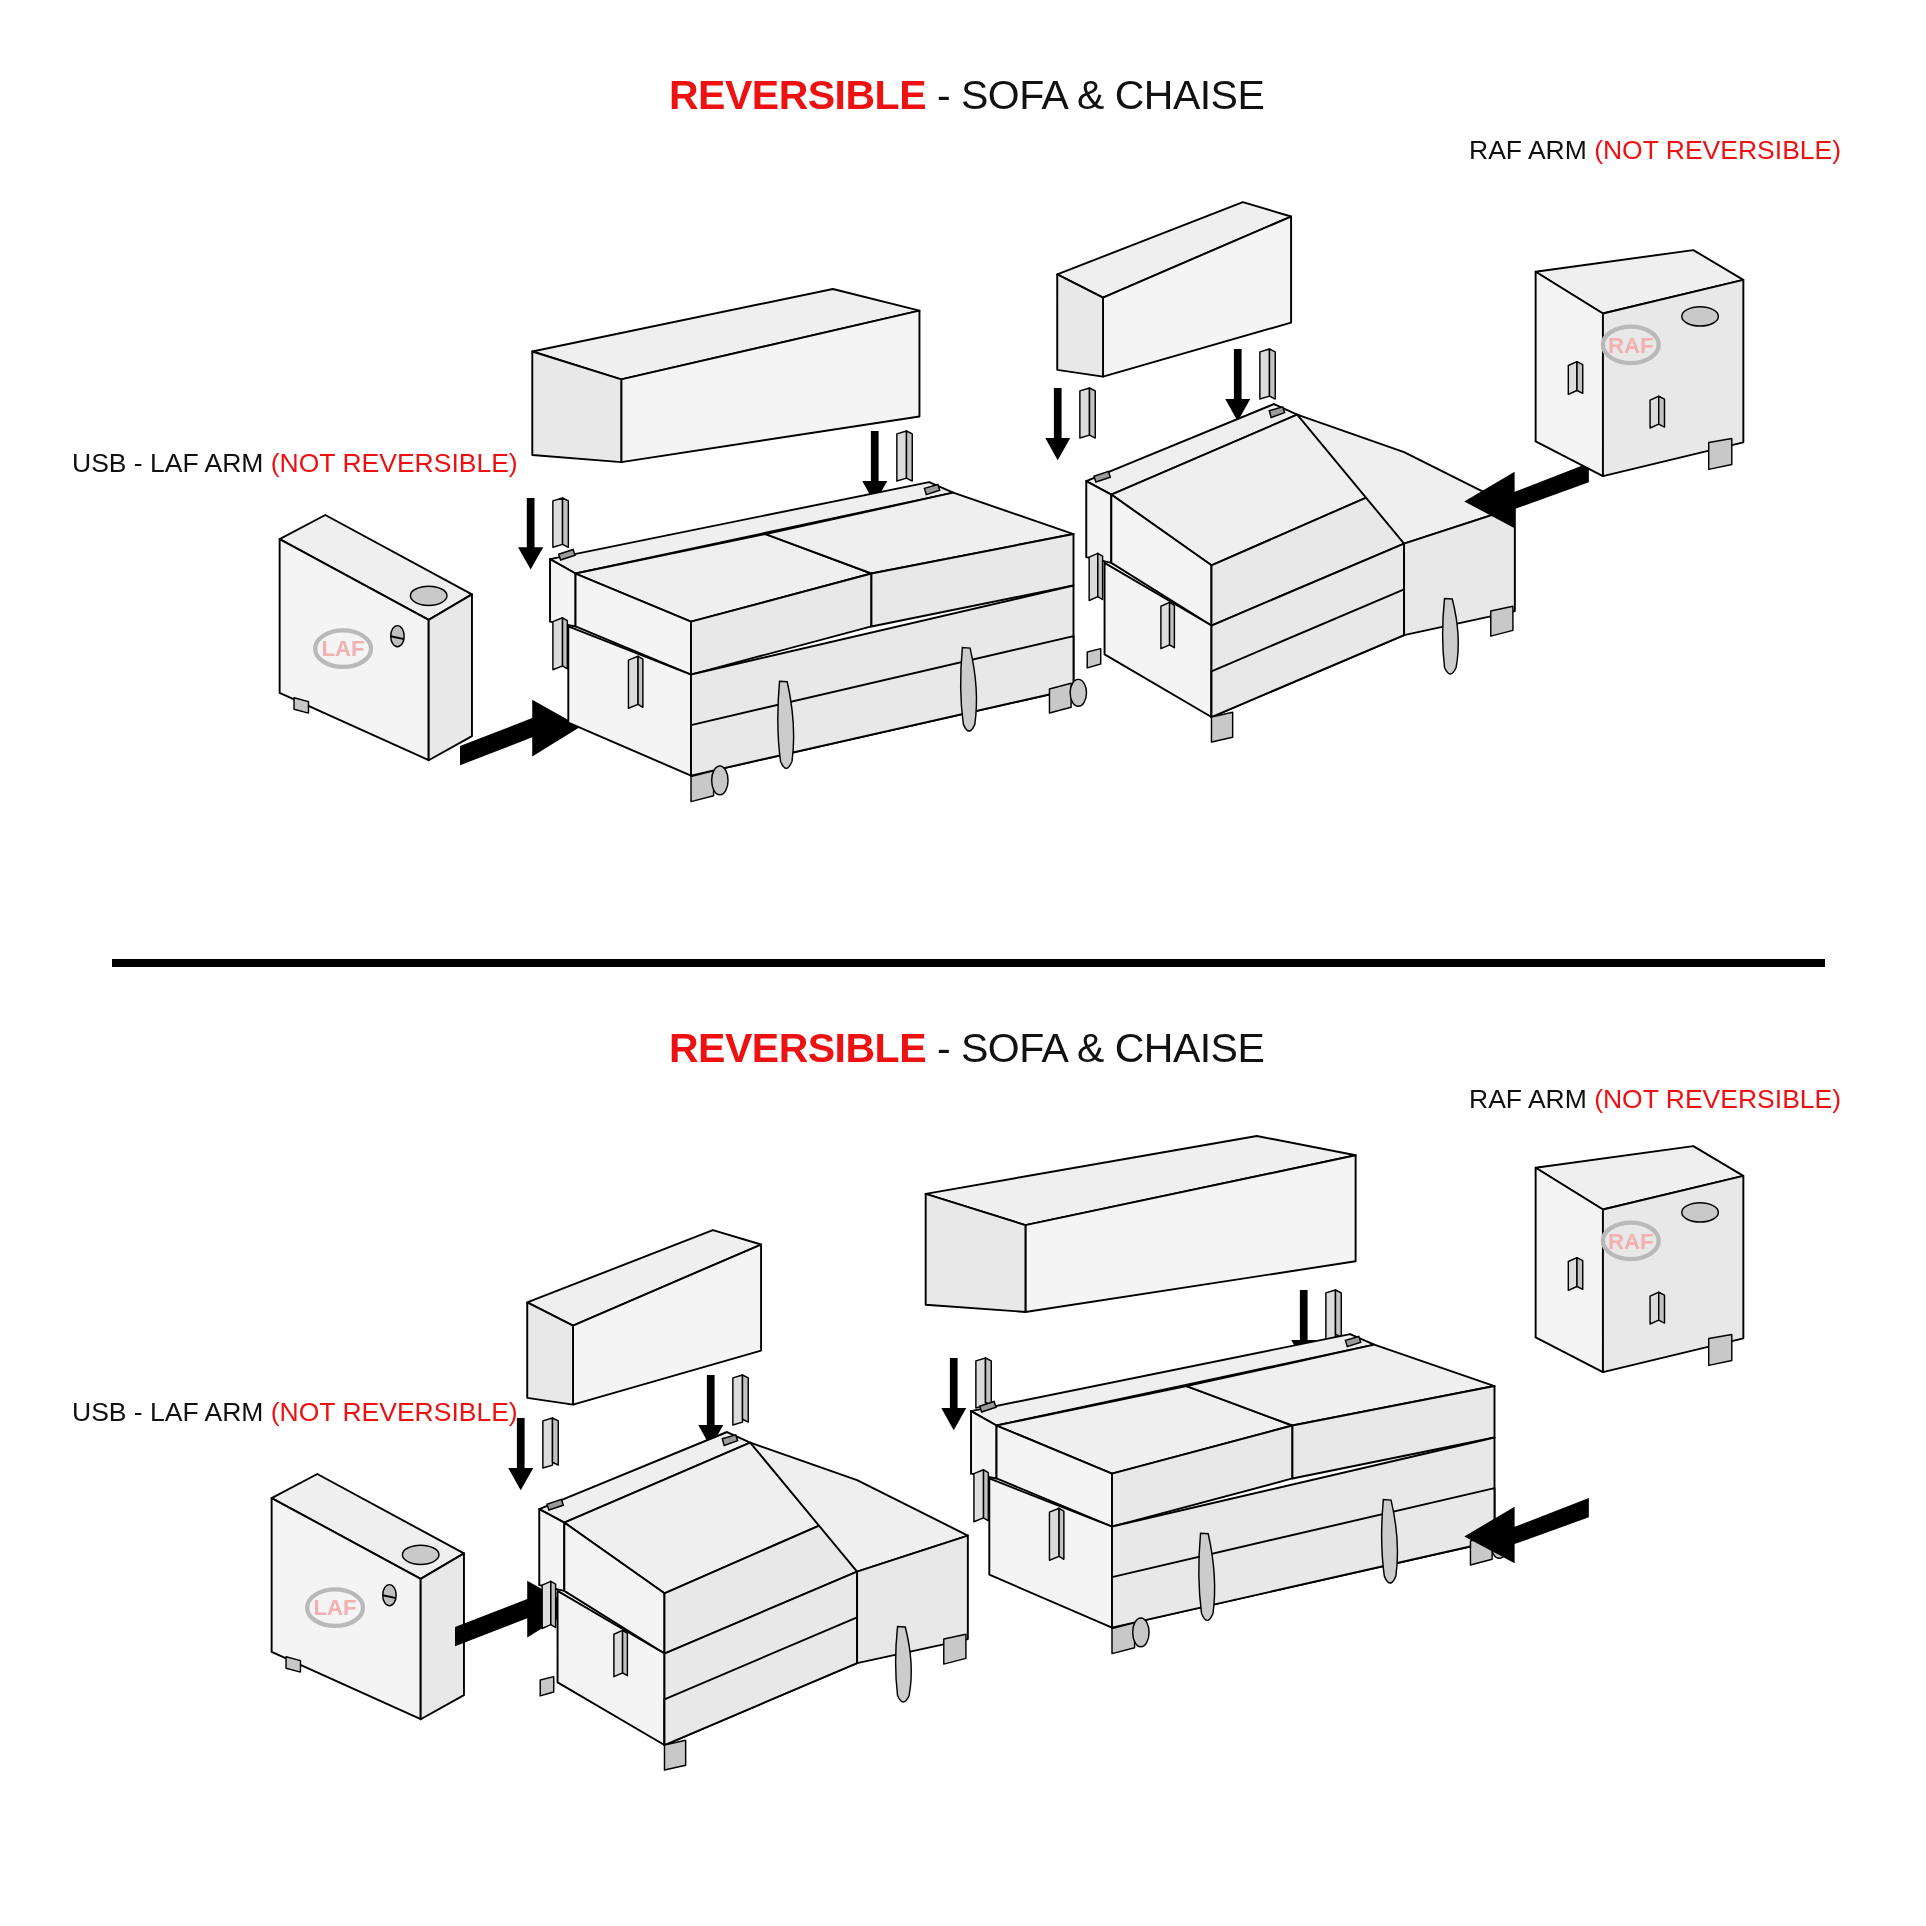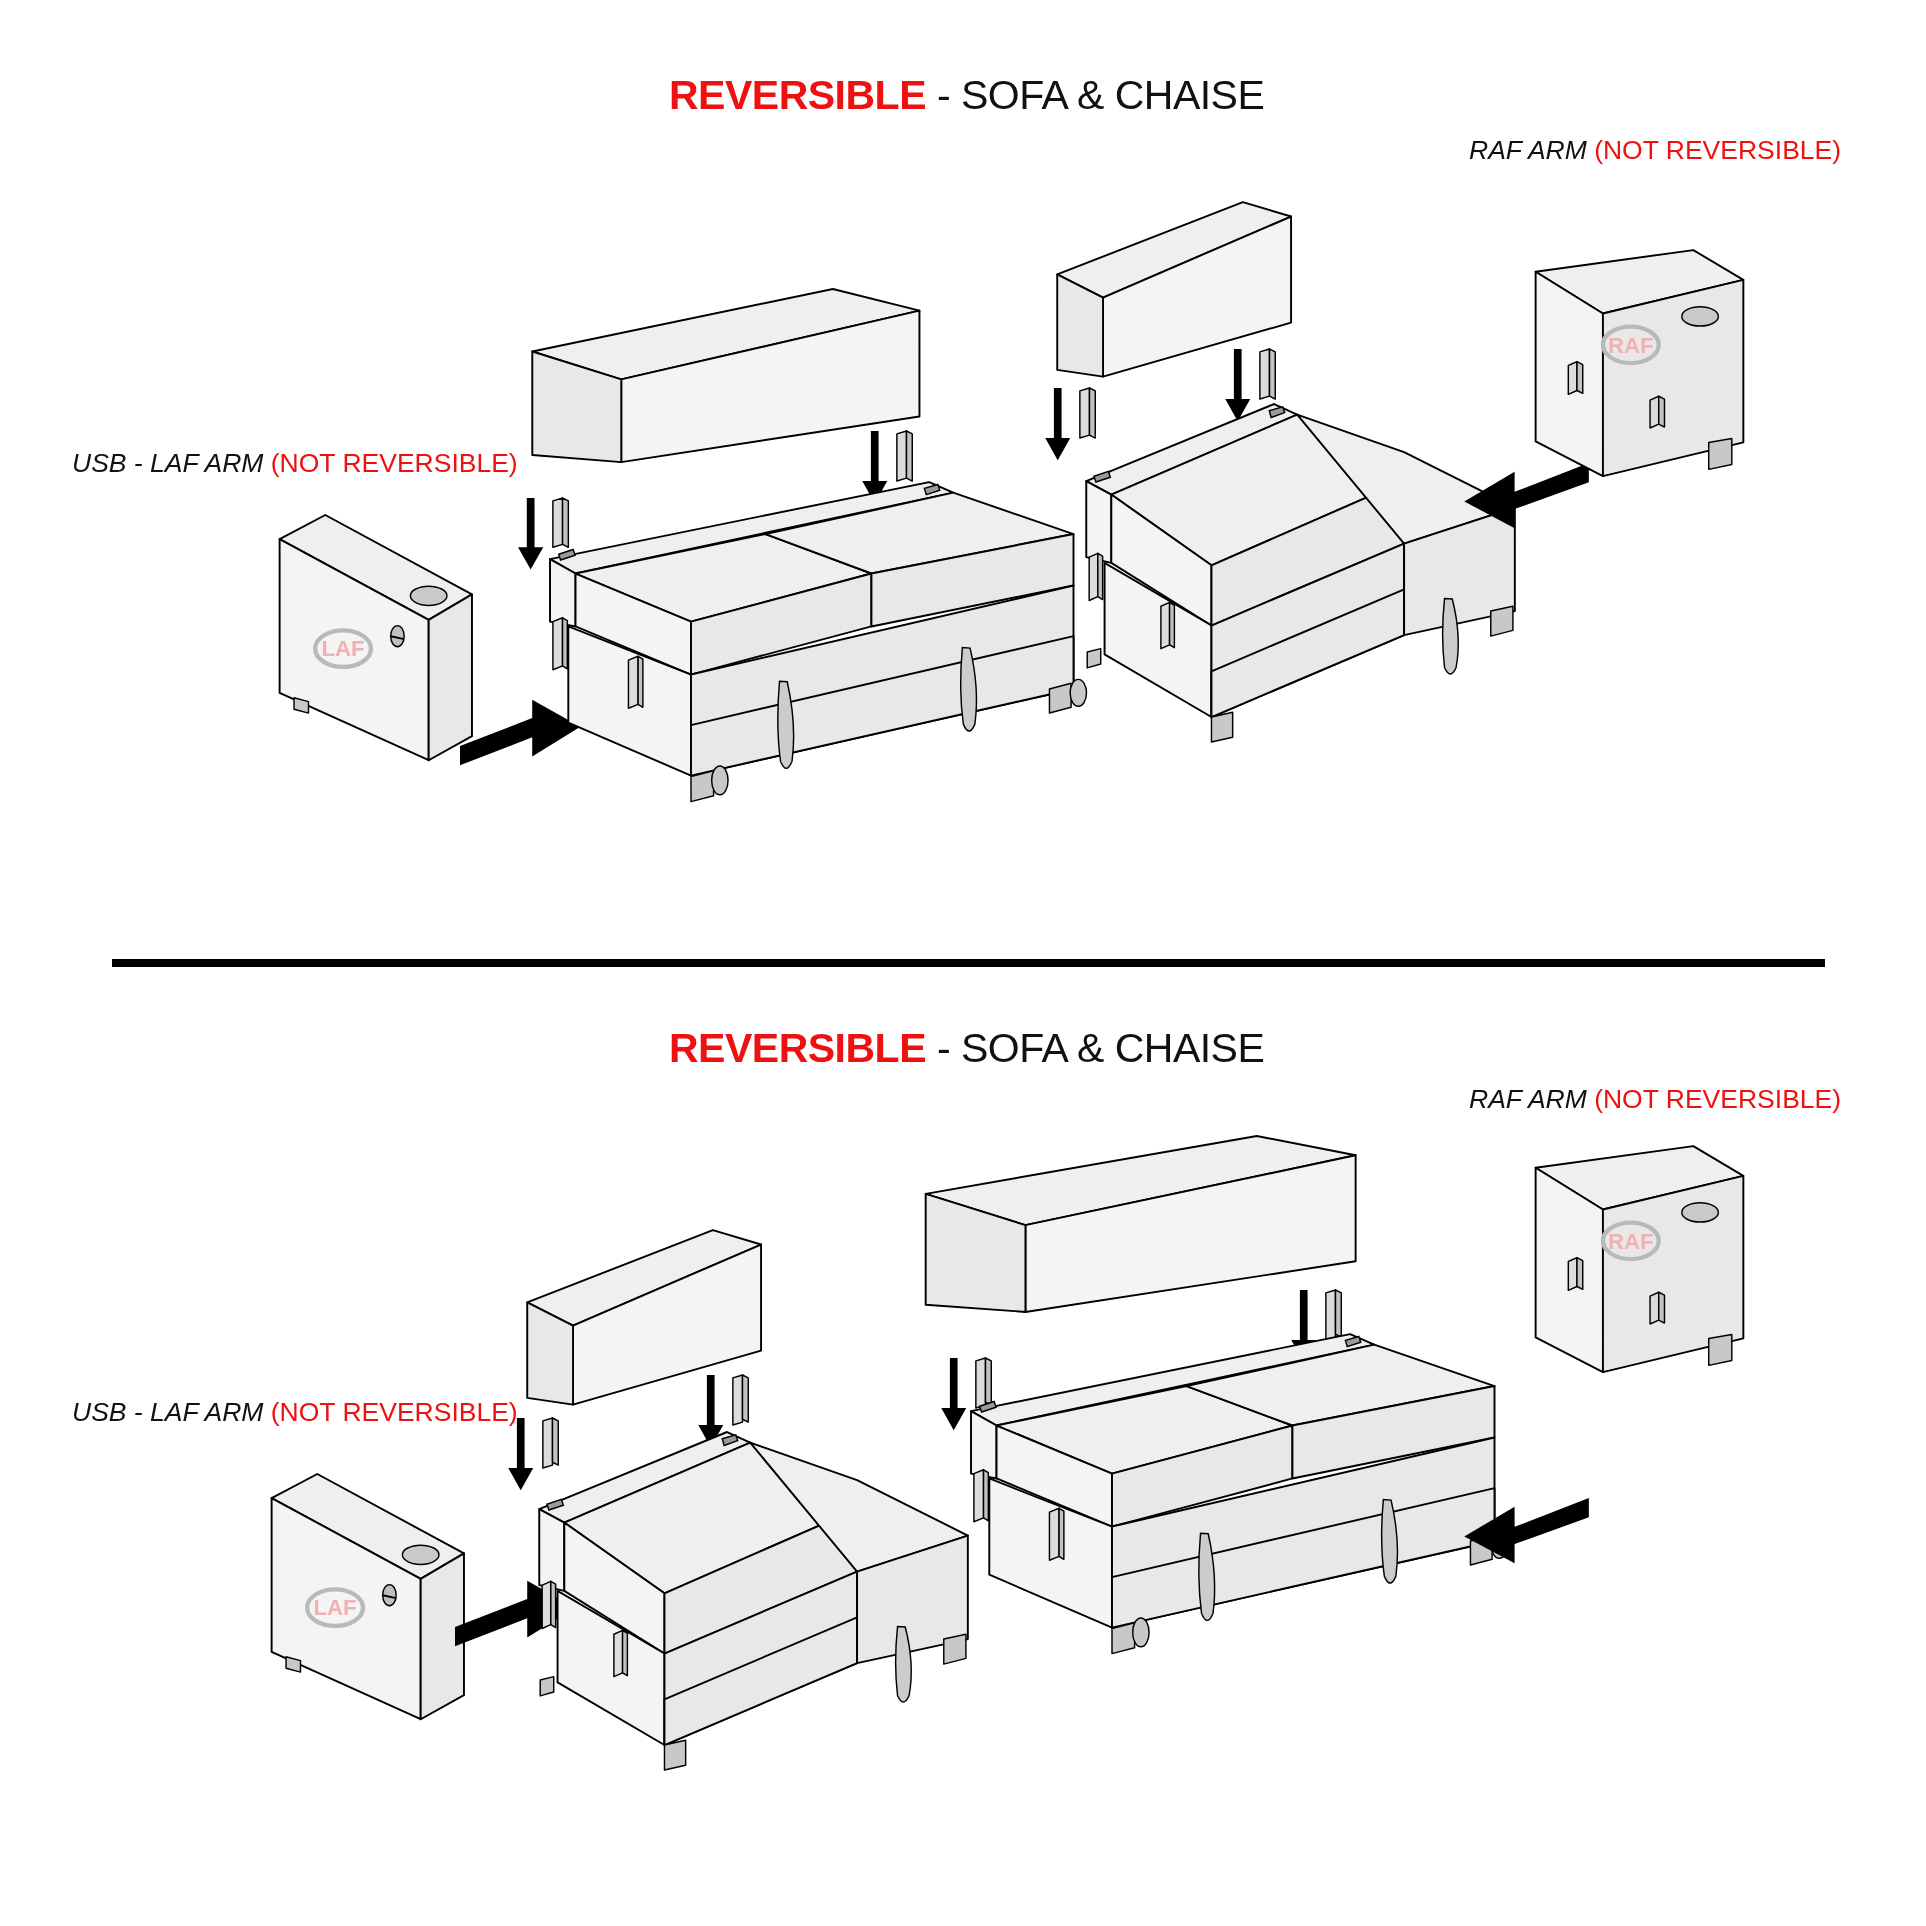--- a/index.html
+++ b/index.html
@@ -6,21 +6,21 @@
   body{width:1926px;height:1926px;position:relative;overflow:hidden;
        font-family:"Liberation Sans",sans-serif;}
   .panel{position:absolute;left:0;width:1926px;height:963px;text-align:center;}
   #panel-top{top:0;}
   #panel-bottom{top:963px;}
   .title{position:absolute;white-space:nowrap;font-weight:bold;
          font-size:41px;letter-spacing:-0.5px;line-height:1;}
   .title .red{color:#ee1111;font-weight:bold;}
   .title .blk{color:#111111;font-weight:normal;}
   .arm-label{position:absolute;white-space:nowrap;font-size:26.5px;line-height:1;}
-  .arm-label .blk{color:#111111;font-weight:normal;font-style:italic;}
+  .arm-label .blk{color:#111111;font-weight:normal;}
   .arm-label .red{color:#ee1111;font-weight:normal;}
   .divider{position:absolute;background:#000000;}
   svg{position:absolute;overflow:visible;}
   .pf{fill:#f4f4f4;stroke:#000000;stroke-width:4;stroke-linejoin:round;}
   .pf2{fill:#efefef;stroke:#000000;stroke-width:4;stroke-linejoin:round;}
   .pf3{fill:#e8e8e8;stroke:#000000;stroke-width:4;stroke-linejoin:round;}
   .leg{fill:#c8c8c8;stroke:#000000;stroke-width:3;stroke-linejoin:round;}
   .clip{fill:#c2c2c2;stroke:#000000;stroke-width:3;stroke-linejoin:round;}
   .clipL{fill:#dcdcdc;stroke:#000000;stroke-width:3;stroke-linejoin:round;}
   .strap{fill:#cccccc;stroke:#000000;stroke-width:3;}

